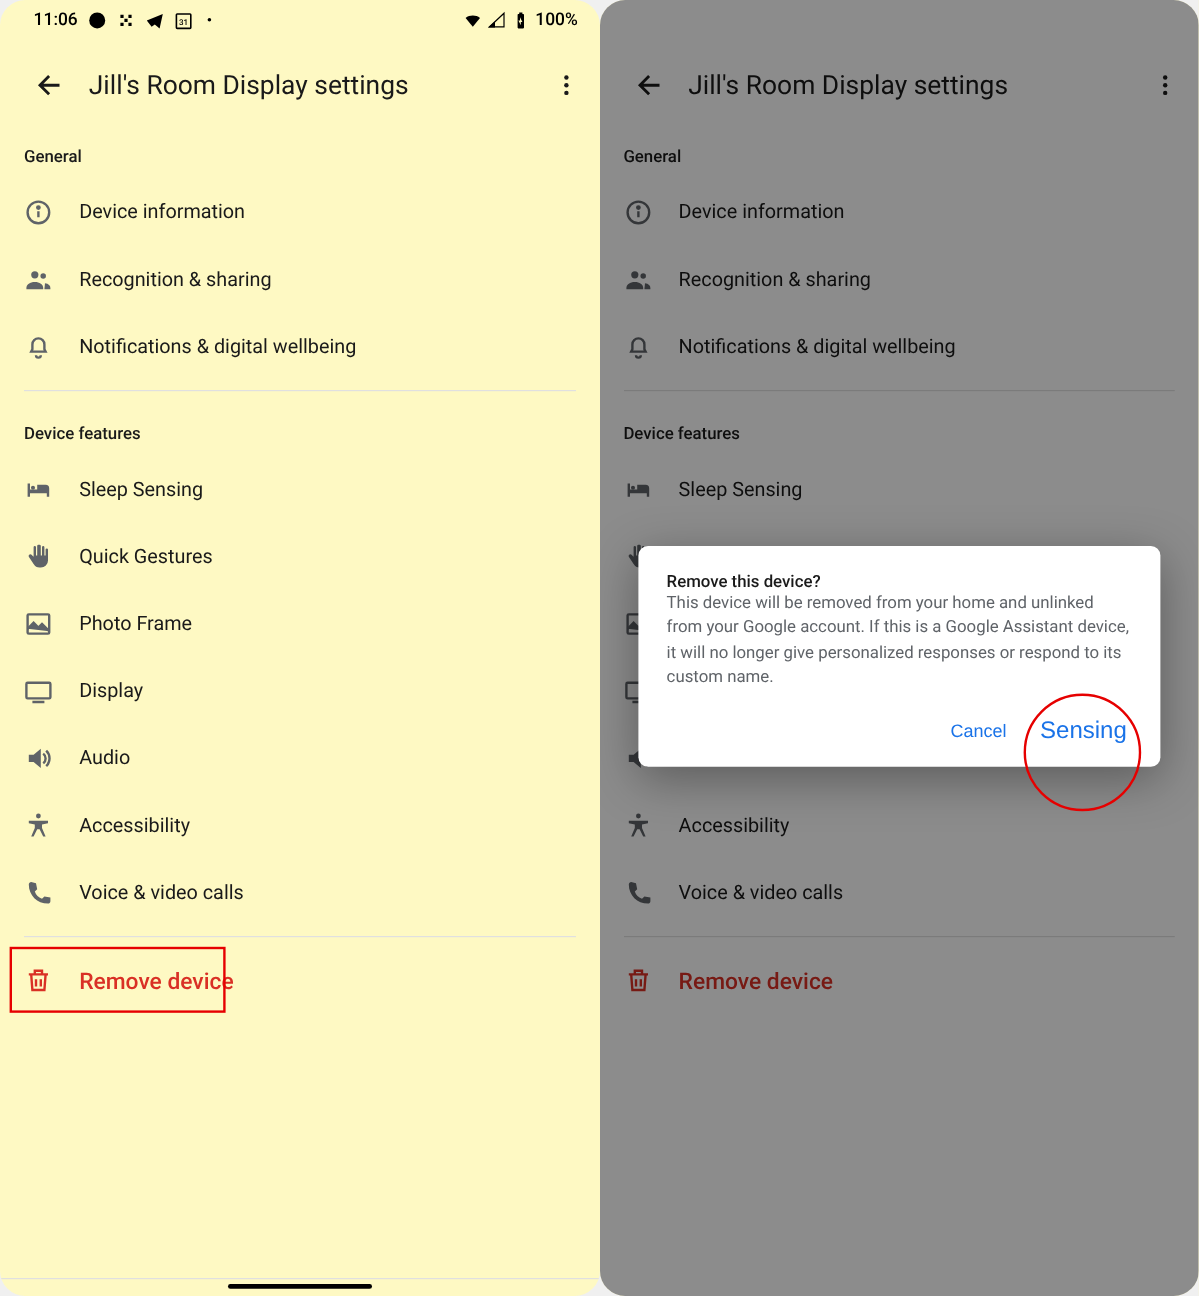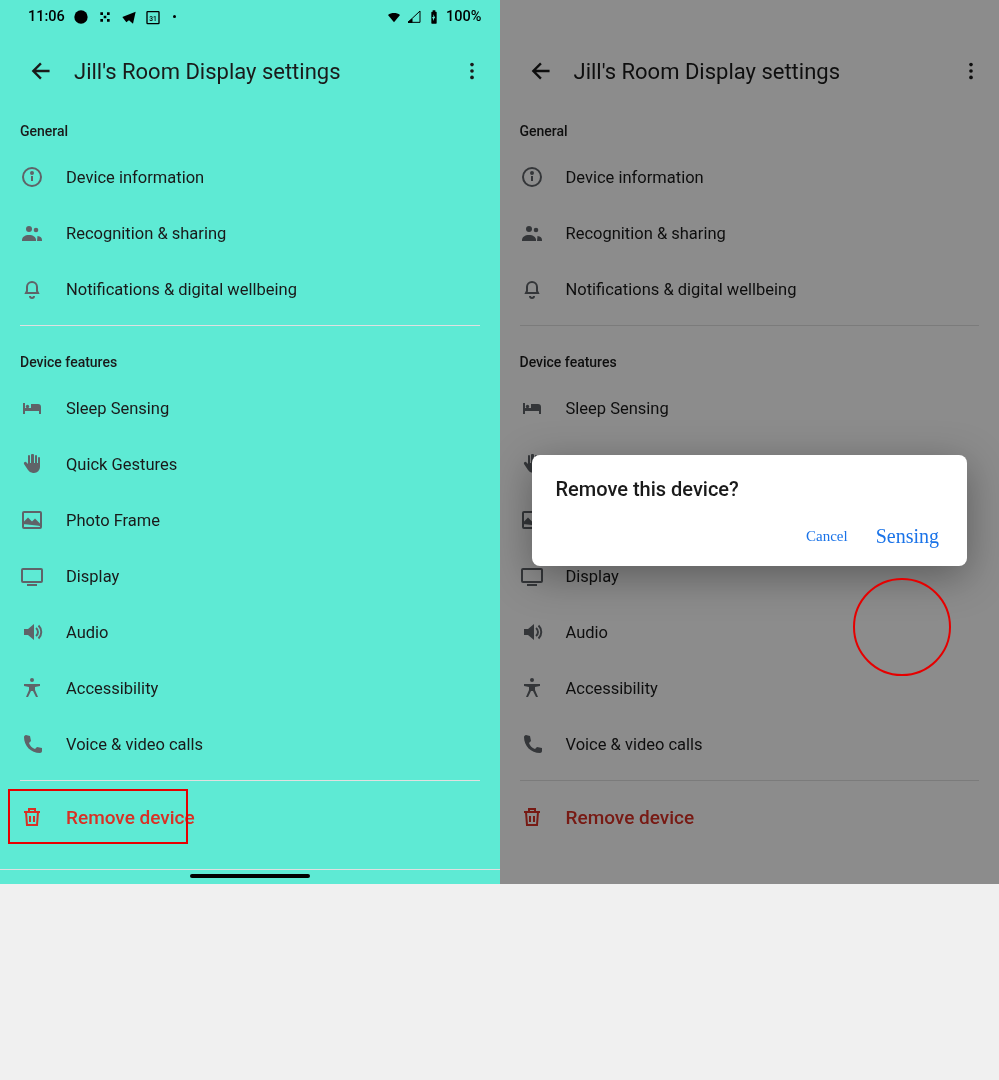--- a/index.html
+++ b/index.html
@@ -5,24 +5,25 @@
   * { box-sizing: border-box; margin: 0; padding: 0; }
   body {
     font-family: 'Roboto', -apple-system, BlinkMacSystemFont, sans-serif;
     background: #f0f0f0;
     width: 999px;
     height: 1080px;
     display: flex;
   }
   .phone {
     width: 499.5px;
-    height: 884px;
-    background: #5eead4;
+    height: 1080px;
+    background: #fef9c3;
     position: relative;
     overflow: hidden;
+    border-radius: 21px;
   }
   .phone.dimmed > .phone-content {
     filter: brightness(0.55);
     pointer-events: none;
   }
   .phone-content {
     width: 100%;
     height: 100%;
   }
   .status-bar {
@@ -96,30 +97,30 @@
   .dialog {
     position:absolute;
     top: 455px;
     left: 32px;
     right: 32px;
     background:#fff;
     border-radius: 8px;
     box-shadow: 0 10px 40px rgba(0,0,0,0.35);
     padding: 22px 24px 12px 24px;
   }
-  .dialog-title { font-size:20px; font-weight:500; color:#1a1a1a; }
+  .dialog-title { font-size:14px; font-weight:500; color:#1a1a1a; }
   .dialog-body { font-size:14px; color:#5f6368; line-height:1.45; }
   .dialog-actions {
     display:flex;
     justify-content:flex-end;
     gap: 20px;
     margin-top: 18px;
     align-items:center;
   }
-  .dialog-btn { font-size:15px; font-weight:500; color:#1a73e8; background:none; border:none; padding:6px 4px;font-family:Liberation Serif, serif;}
+  .dialog-btn { font-size:15px; font-weight:500; color:#1a73e8; background:none; border:none; padding:6px 4px;}
   .dialog-btn.remove { font-size:20px; }
   
   .highlight-circle {
     position:absolute;
     width: 98px; height:98px;
     border: 2px solid #e60000;
     border-radius:50%;
     pointer-events:none;
   }
   .phone.dimmed .phone-content { background:#fff; }
@@ -477,19 +478,20 @@
             <path d="M4 7h16M9 7V4h6v3M6 7l1 13h10l1-13M10 11v6M14 11v6"></path>
           </svg>
         </span>
       <span class="li-label">Remove device</span>
     </div>
     <div class="nav-handle"></div>
   </div>
 
   <div class="dialog">
     <div class="dialog-title">Remove this device?</div>
+    <div class="dialog-body">This device will be removed from your home and unlinked from your Google account. If this is a Google Assistant device, it will no longer give personalized responses or respond to its custom name.</div>
     <div class="dialog-actions">
       <button class="dialog-btn">Cancel</button>
       <button class="dialog-btn remove" id="remove-btn">Sensing</button>
     </div>
   </div>
   <div class="highlight-circle" id="hl-circle" style="left: 353.258px; top: 577.688px;"></div>
 </div>
 
 </body></html>

